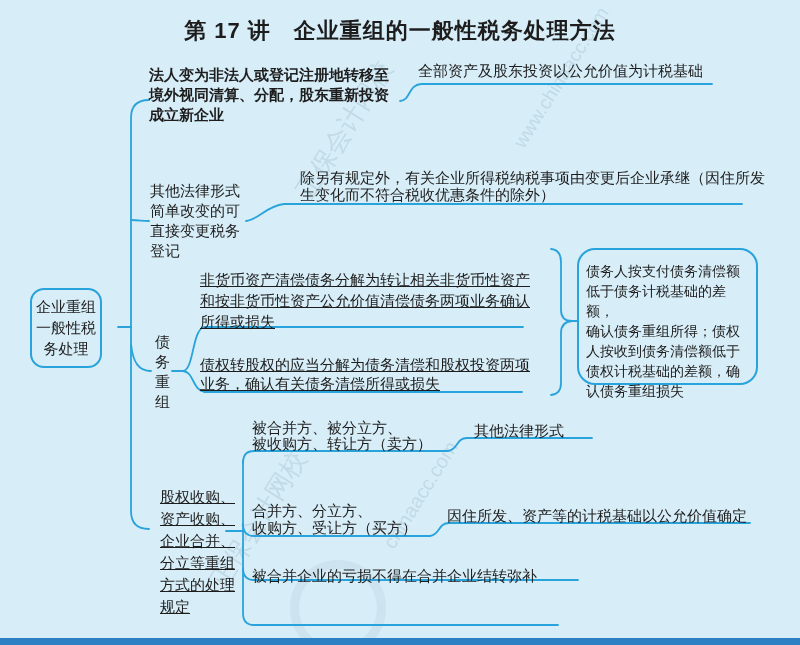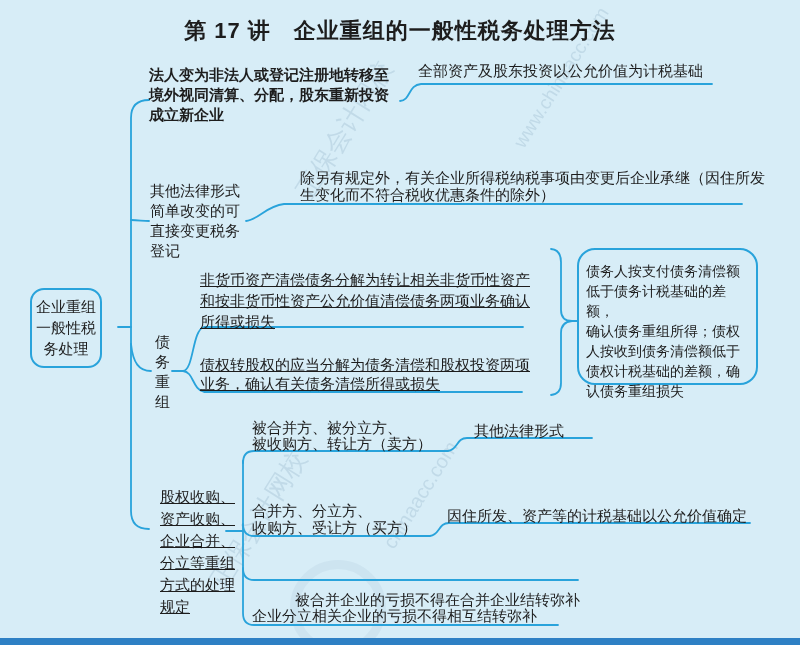--- a/index.html
+++ b/index.html
@@ -32,21 +32,21 @@
   .n-b2{left:150px;top:181px;}
   .n-leaf2{left:300px;top:170px;line-height:17px;}
   .n-b3{left:155px;top:332px;line-height:20px;}
   .n-c3a{left:200px;top:270px;line-height:21px;text-decoration:underline;}
   .n-c3b{left:200px;top:356px;line-height:19px;text-decoration:underline;}
   .n-b4{left:160px;top:486px;line-height:22px;text-decoration:underline;}
   .n-c4a{left:252px;top:420px;line-height:16px;}
   .n-leaf4a{left:474px;top:421px;}
   .n-c4b{left:252px;top:503px;line-height:17px;}
   .n-leaf4b{left:447px;top:506px;}
-  .n-c4c{left:252px;top:590px;margin-left:43px;}
+  .n-c4c{left:252px;top:566px;}
   .n-c4d{left:252px;top:606px;}
   .node-box{
     position:absolute;border:2px solid var(--line);border-radius:14px;
     display:flex;align-items:center;justify-content:center;text-align:center;
   }
   .root-box{left:30px;top:288px;width:72px;height:80px;font-size:15px;line-height:21px;white-space:pre-line;}
   .summary-box{
     left:577px;top:248px;width:181px;height:137px;border-radius:18px;
     font-size:14px;line-height:20px;white-space:pre-line;text-align:left;
     padding:2px 4px 0 7px;align-items:flex-start;justify-content:flex-start;
@@ -145,16 +145,15 @@
 分立等重组
 方式的处理
 规定</div>
   <div class="t n-c4a">被合并方、被分立方、
 被收购方、转让方（卖方）</div>
   <div class="t n-leaf4a">其他法律形式</div>
   <div class="t n-c4b">合并方、分立方、
 收购方、受让方（买方）</div>
   <div class="t n-leaf4b">因住所发、资产等的计税基础以公允价值确定</div>
   <div class="t n-c4c">被合并企业的亏损不得在合并企业结转弥补</div>
-  <div class="t n-c4d">企业分立相关企业的亏损不得相互结转弥补</div>
 
   <div class="footer-bar"></div>
 </div>
 
 </body></html>

